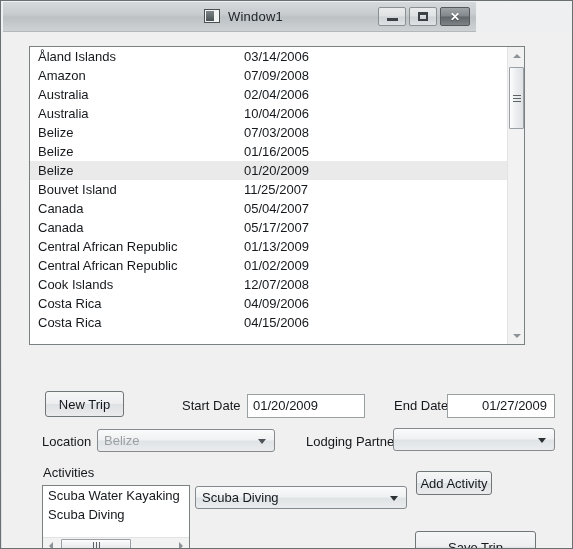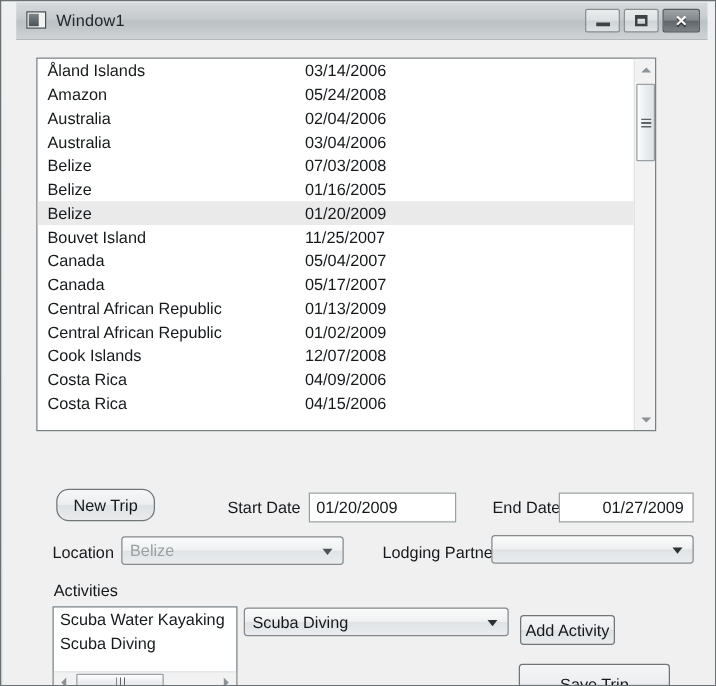--- a/index.html
+++ b/index.html
@@ -18,28 +18,29 @@
     height: 549px;
     box-sizing: border-box;
     border: 1px solid #6a7071;
     background: linear-gradient(to bottom, #eef0f1 0%, #e3e6e8 50%, #dcdfe1 100%);
     overflow: hidden;
   }
 
   
   #titlebar {
     position: absolute;
-    left: 12px; top: 1px;
-    width: 553px;
+    left: 2px; top: 1px;
+    width: 473px;
     height: 30px;
     box-sizing: border-box;
     background: linear-gradient(to bottom, #d6d9db 0%, #c8cccf 42%, #bcc1c4 53%, #ced2d5 100%);
     border-bottom: 1px solid #b3b8bb;
     display: flex;
     align-items: center;
+    justify-content: center;
   }
   #win-icon {
     width: 16px; height: 16px;
     margin-left: 8px;
     box-sizing: border-box;
     position: relative;
     flex: 0 0 auto;
   }
   #win-icon .outer {
     position: absolute; left: 0; top: 0;
@@ -226,21 +227,20 @@
     align-items: center;
     justify-content: center;
     text-align: center;
   }
   #new-trip-btn {
     position: absolute;
     left: 43px;
     top: 359px;
     width: 79px;
     height: 26px;
-    border-radius: 10px;
   }
   .fld-label {
     position: absolute;
     font-size: 13px;
     color: #15181b;
     white-space: nowrap;
   }
   #start-date-label { left: 180px; top: 366px; }
   #end-date-label   { left: 392px; top: 366px; }
   #location-label   { left: 40px;  top: 402px; }
@@ -382,21 +382,21 @@
     background:
       linear-gradient(to right,
         #5d6265 0px, #5d6265 1px, transparent 1px, transparent 3px,
         #5d6265 3px, #5d6265 4px, transparent 4px, transparent 6px,
         #5d6265 6px, #5d6265 7px);
   }
 
   #add-activity-btn {
     position: absolute;
     left: 414px;
-    top: 460px;
+    top: 439px;
     width: 76px;
     height: 24px;
   }
   #save-trip-btn {
     position: absolute;
     left: 413px;
     top: 499px;
     width: 121px;
     height: 32px;
   }
@@ -428,29 +428,29 @@
   <div id="client">
 
     <div id="trip-list-box">
       <div id="trip-rows">
           <div class="trip-row">
             <span class="t-name">Åland Islands</span>
             <span class="t-date">03/14/2006</span>
           </div>
           <div class="trip-row">
             <span class="t-name">Amazon</span>
-            <span class="t-date">05/24/2008</span>
+            <span class="t-date">07/09/2008</span>
           </div>
           <div class="trip-row">
             <span class="t-name">Australia</span>
             <span class="t-date">02/04/2006</span>
           </div>
           <div class="trip-row">
             <span class="t-name">Australia</span>
-            <span class="t-date">03/04/2006</span>
+            <span class="t-date">10/04/2006</span>
           </div>
           <div class="trip-row">
             <span class="t-name">Belize</span>
             <span class="t-date">07/03/2008</span>
           </div>
           <div class="trip-row">
             <span class="t-name">Belize</span>
             <span class="t-date">01/16/2005</span>
           </div>
           <div class="trip-row selected">

